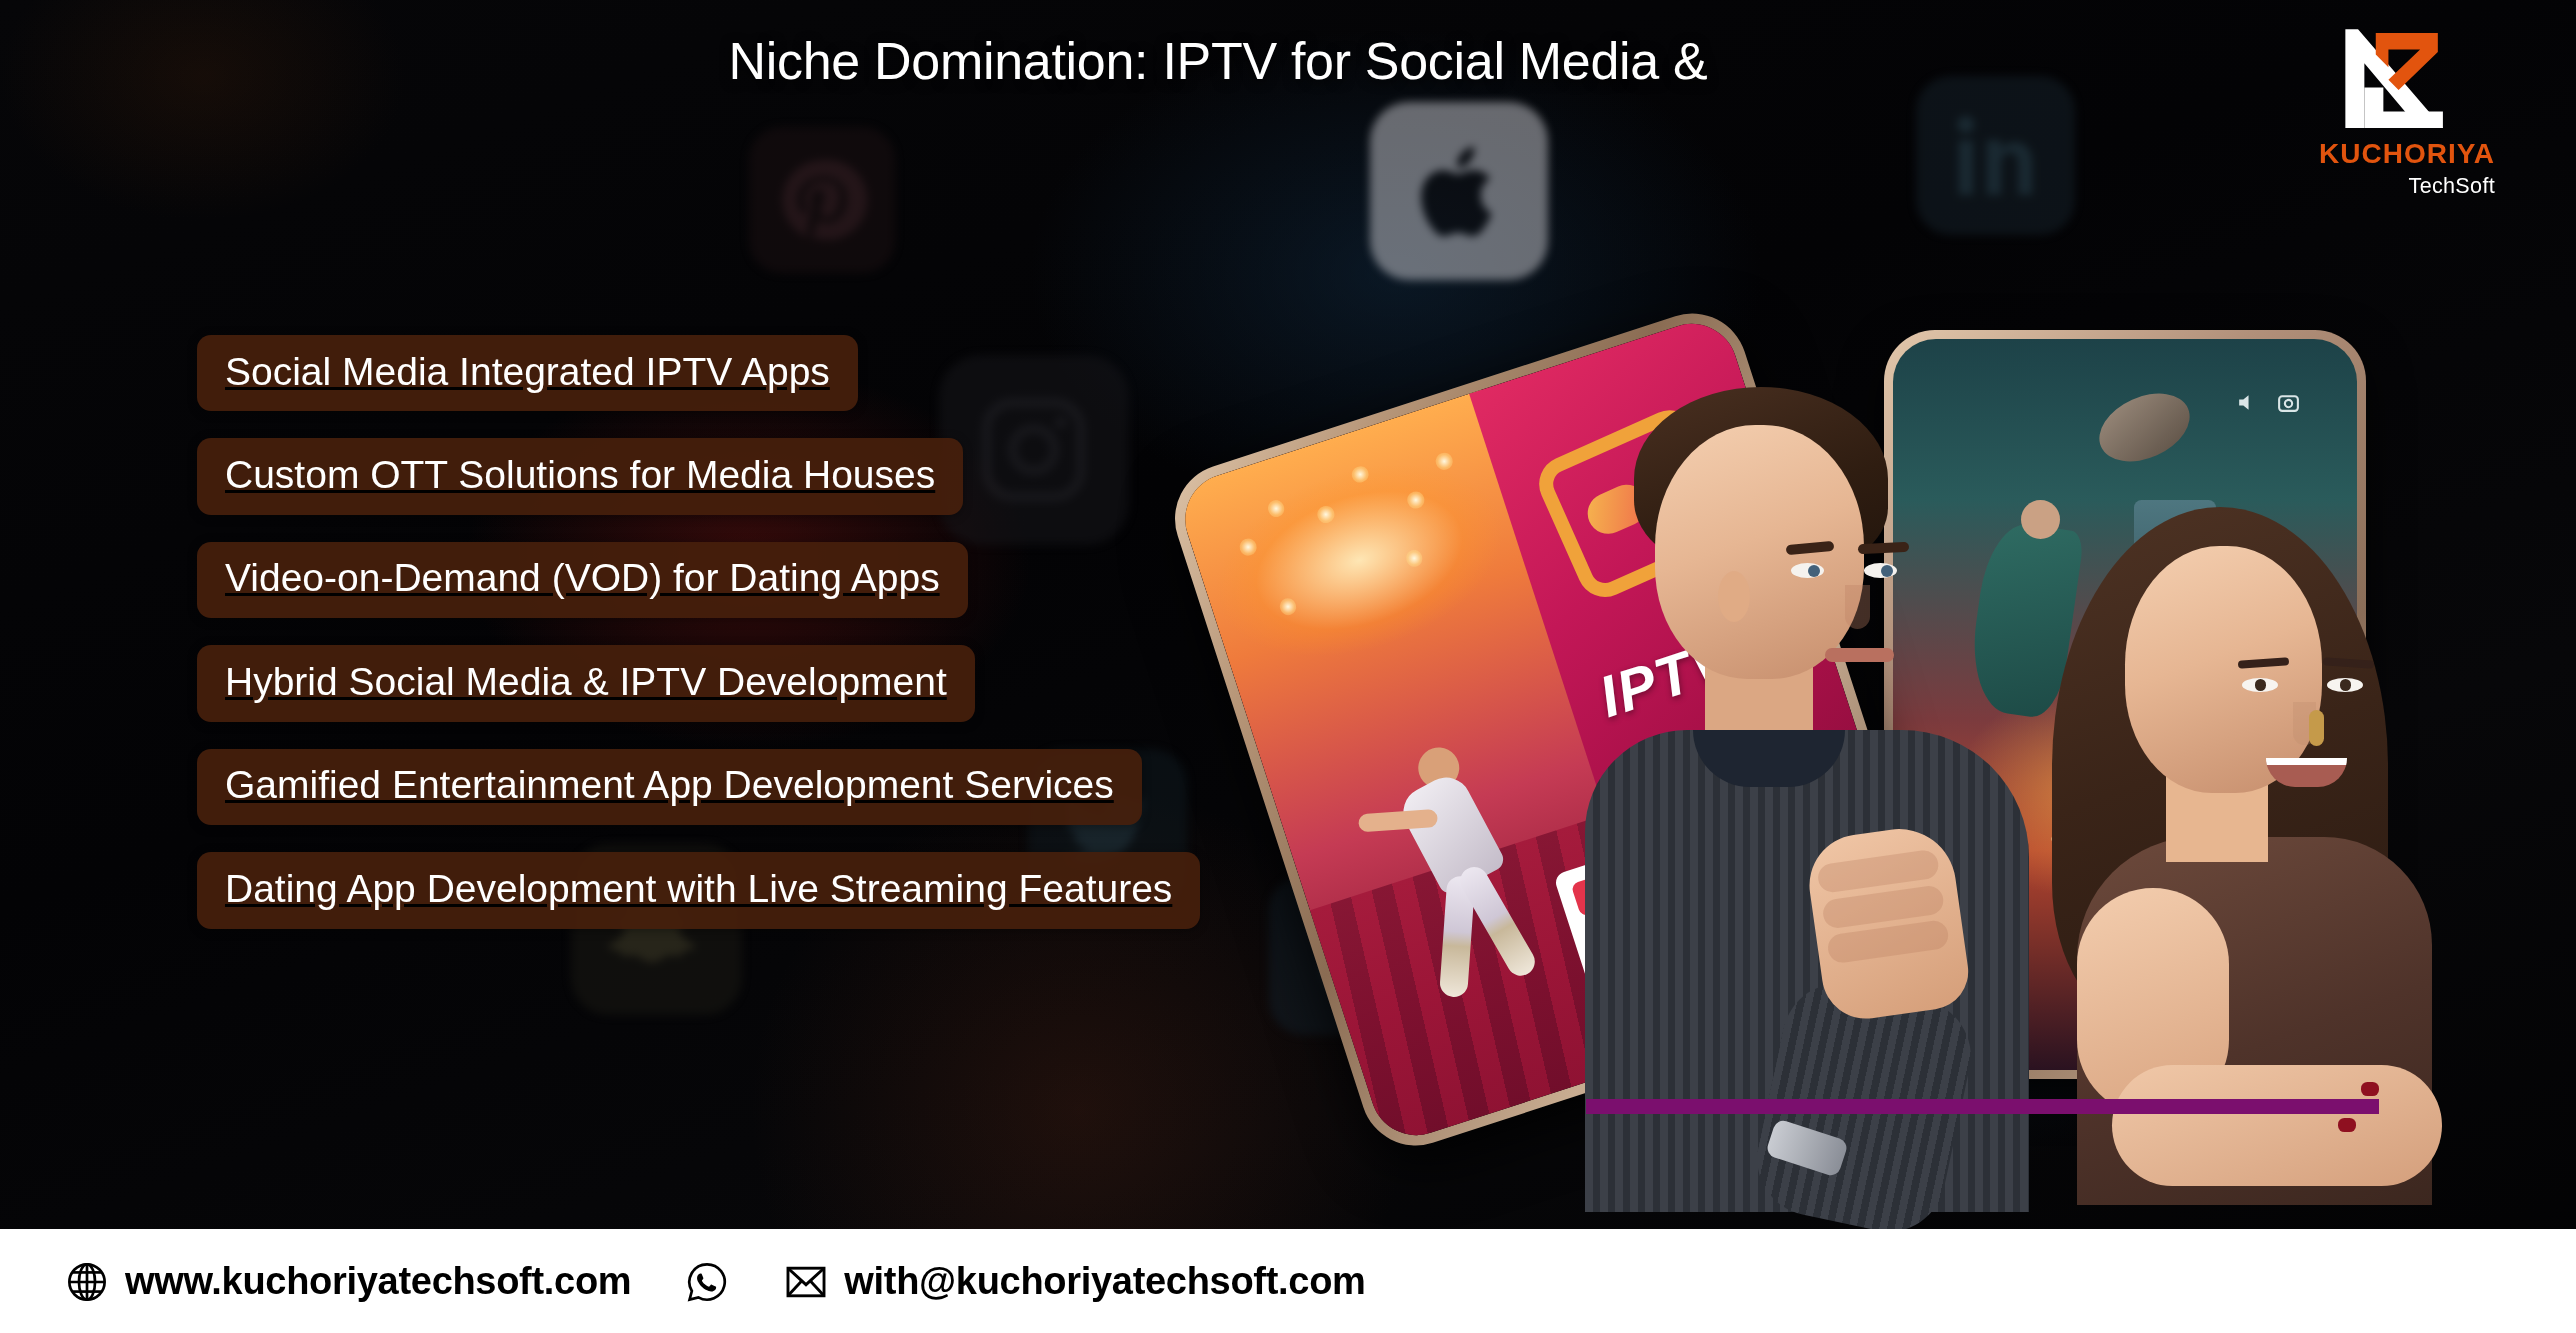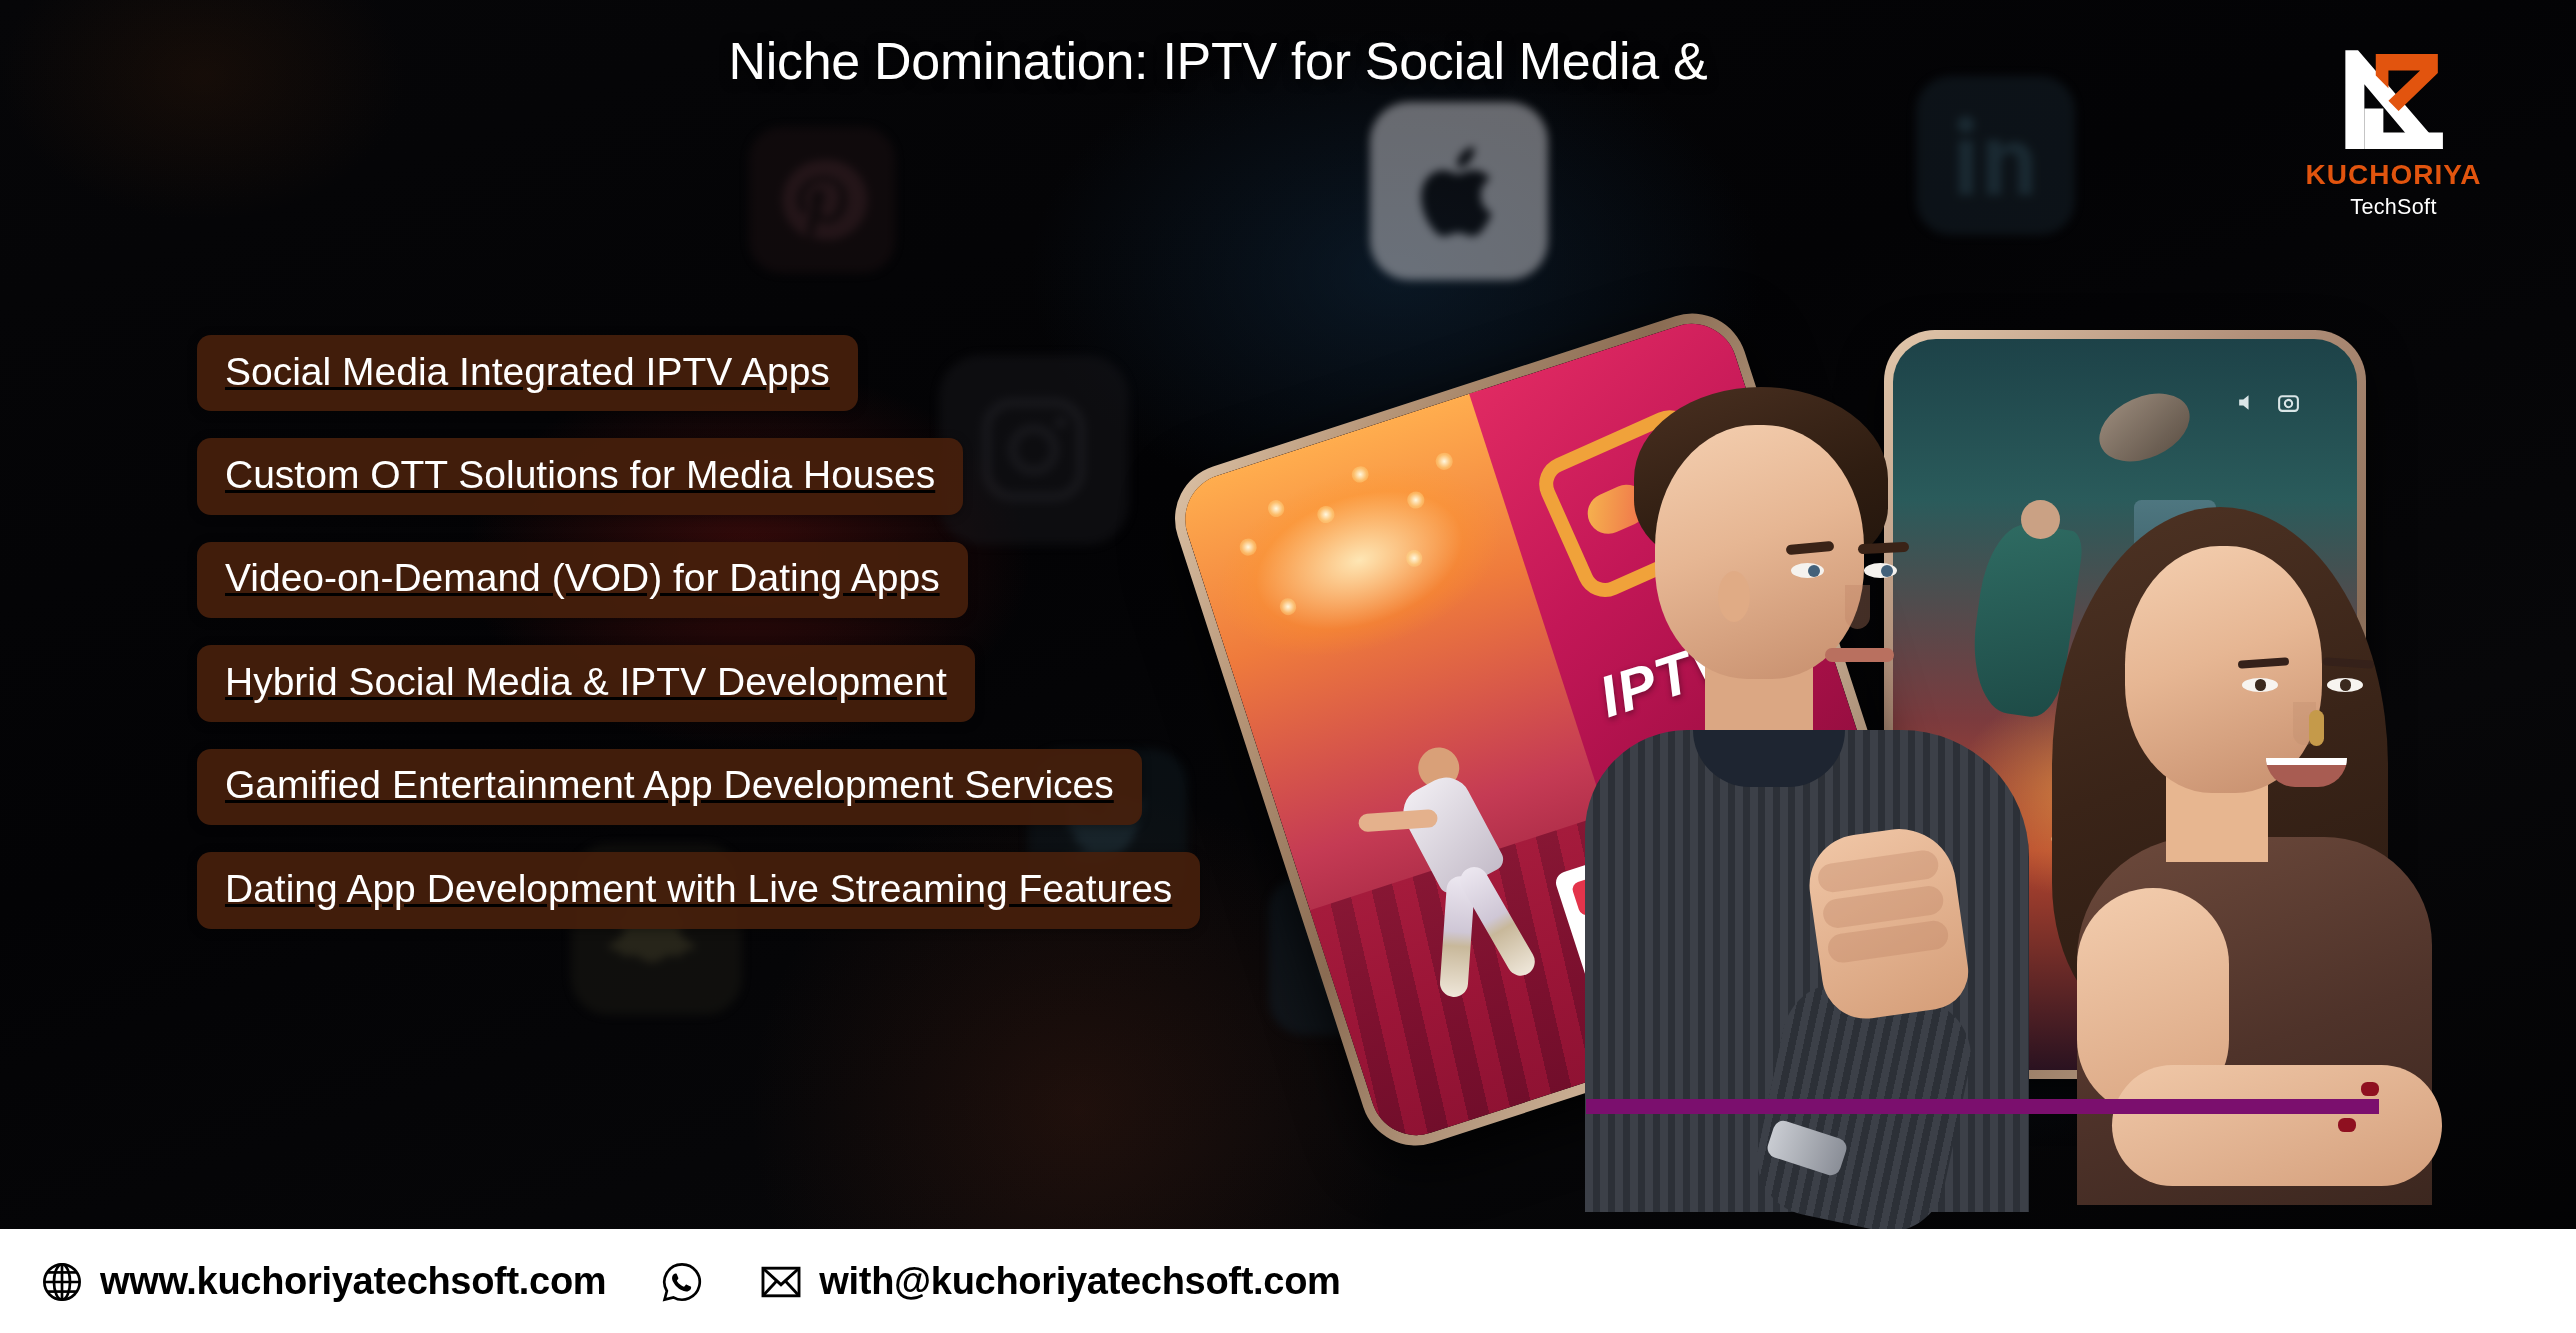--- a/index.html
+++ b/index.html
@@ -67,24 +67,24 @@
     font-weight: 400;
     letter-spacing: -0.3px;
     text-shadow: 0 1.9px 11.4px rgba(0,0,0,0.85);
     font-family: "Liberation Sans", sans-serif;
   }
 
   
   .logo {
     position: absolute;
     right: 81px;
-    top: 40px;
+    top: 19px;
     width: 203px;
     z-index: 12;
-    text-align: center;
+    text-align: right;
   }
   .logo-mark {
     width: 127px;
     height: 114px;
     margin: 0 auto 6.3px auto;
     position: relative;
   }
   .logo-mark svg { width: 100%; height: 100%; display: block; }
   .logo-name {
     color: #E2540E;
@@ -466,21 +466,21 @@
     height: 105px;
     background: #ffffff;
     display: flex;
     align-items: center;
     z-index: 20;
   }
   .footer-inner {
     display: flex;
     align-items: center;
     width: 100%;
-    padding: 0 39px;
+    padding: 0 64px;
     box-sizing: border-box;
     gap: 0;
   }
   .contact {
     display: flex;
     align-items: center;
     gap: 15px;
   }
   .contact + .contact { margin-left: 53px; }
   .contact .ic { flex: none; display: flex; align-items: center; justify-content: center; }

